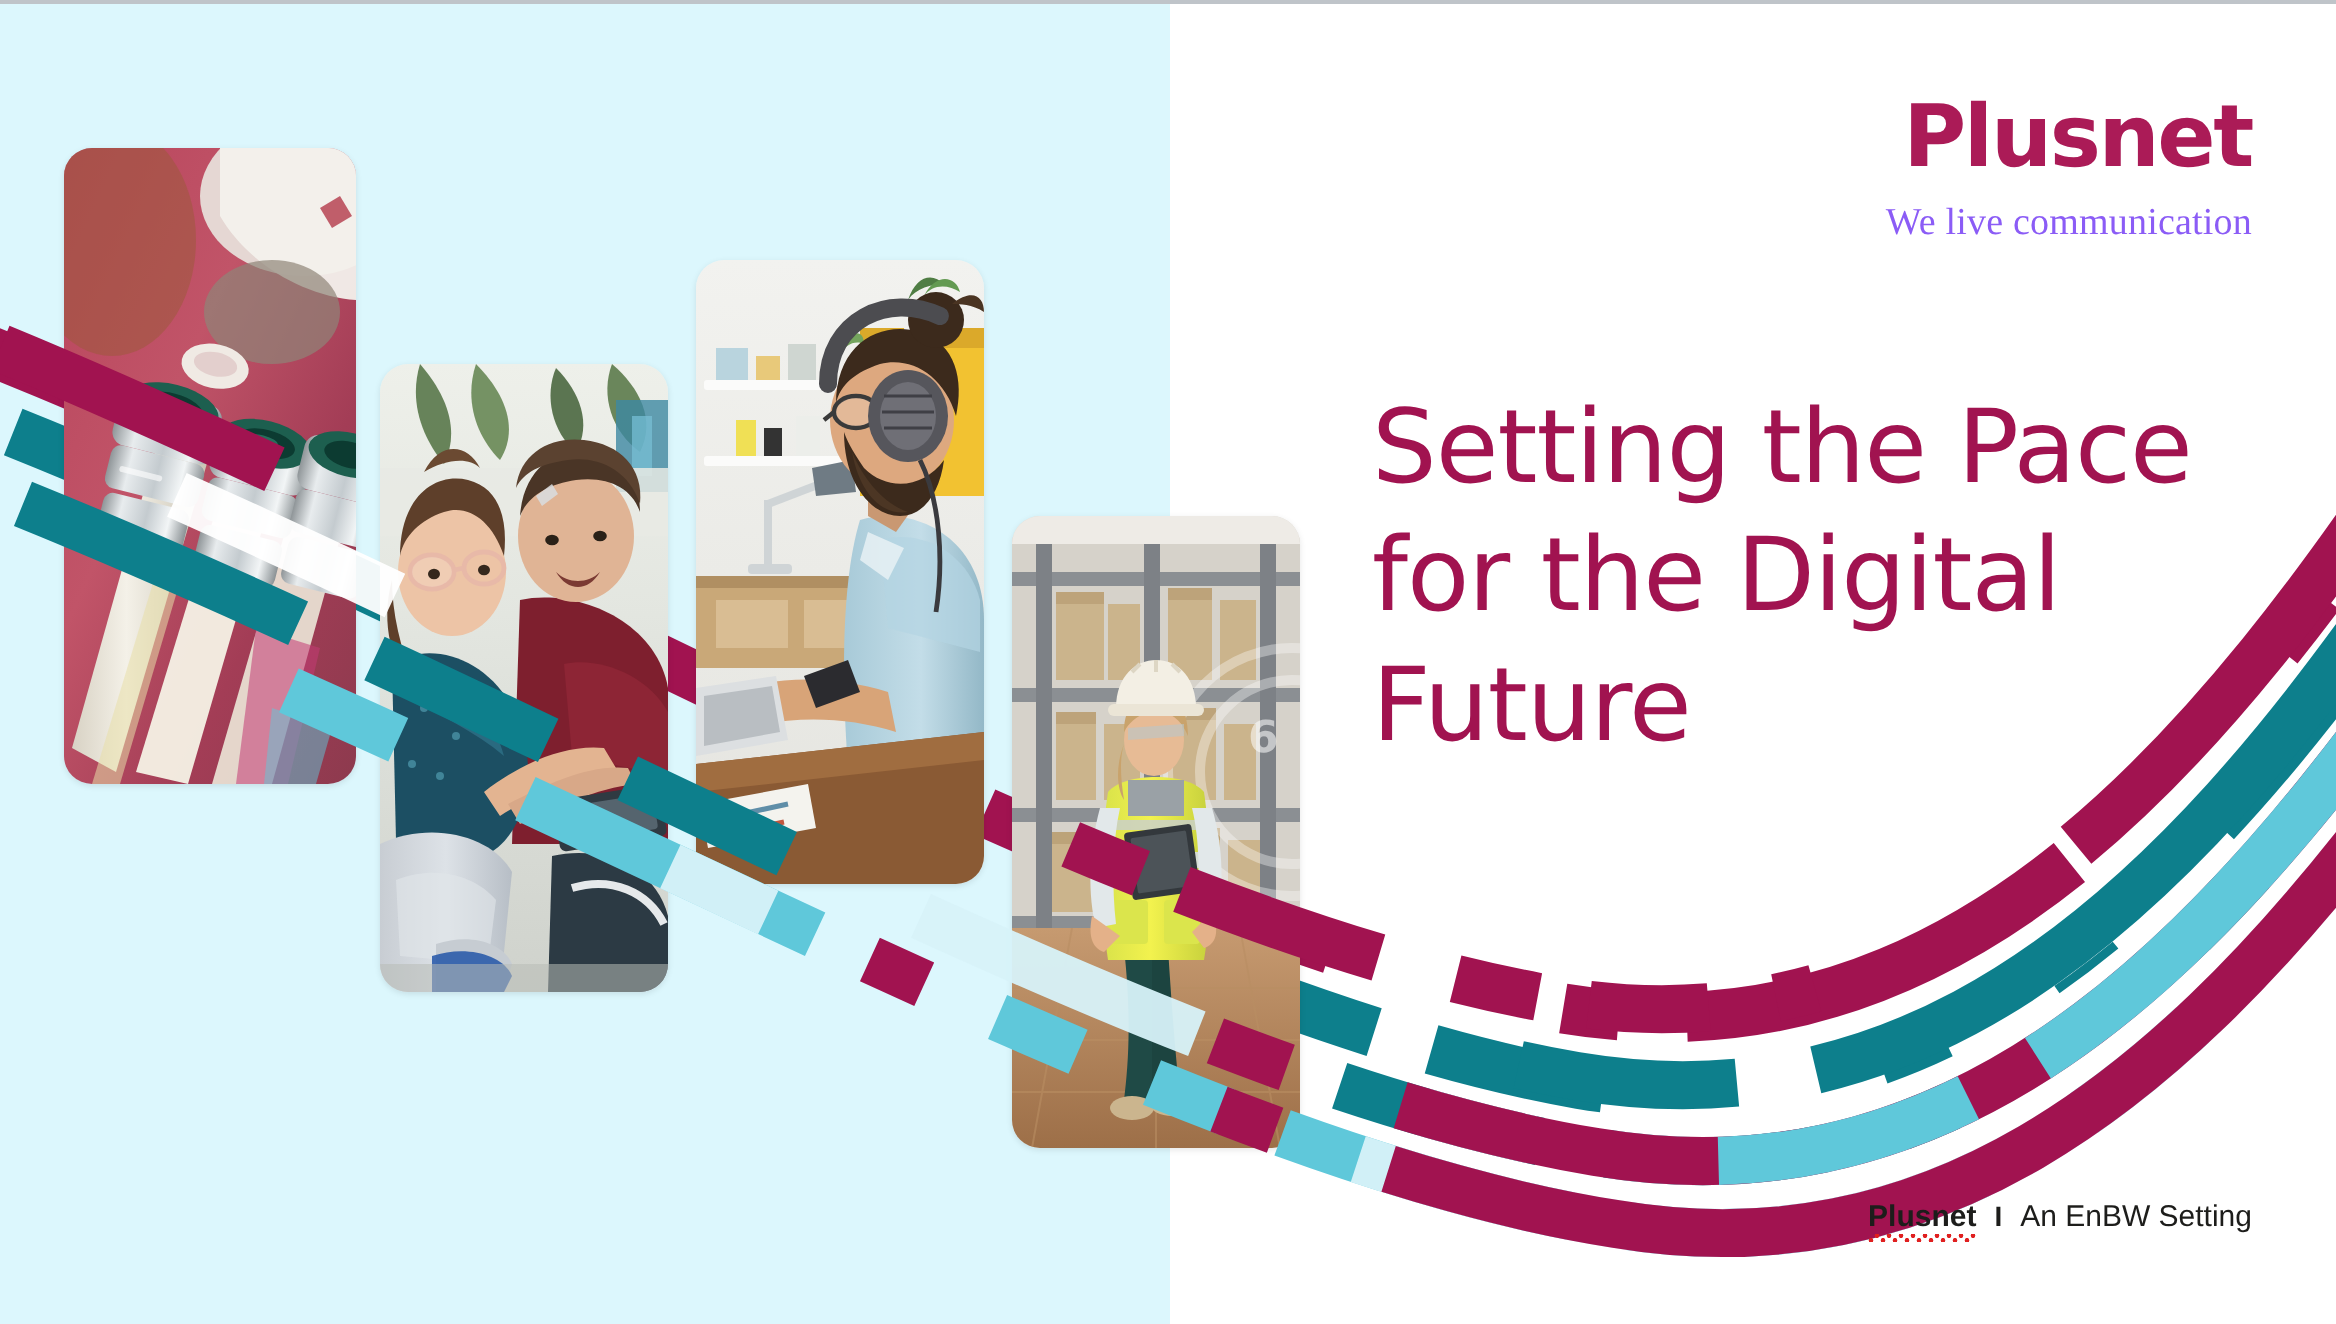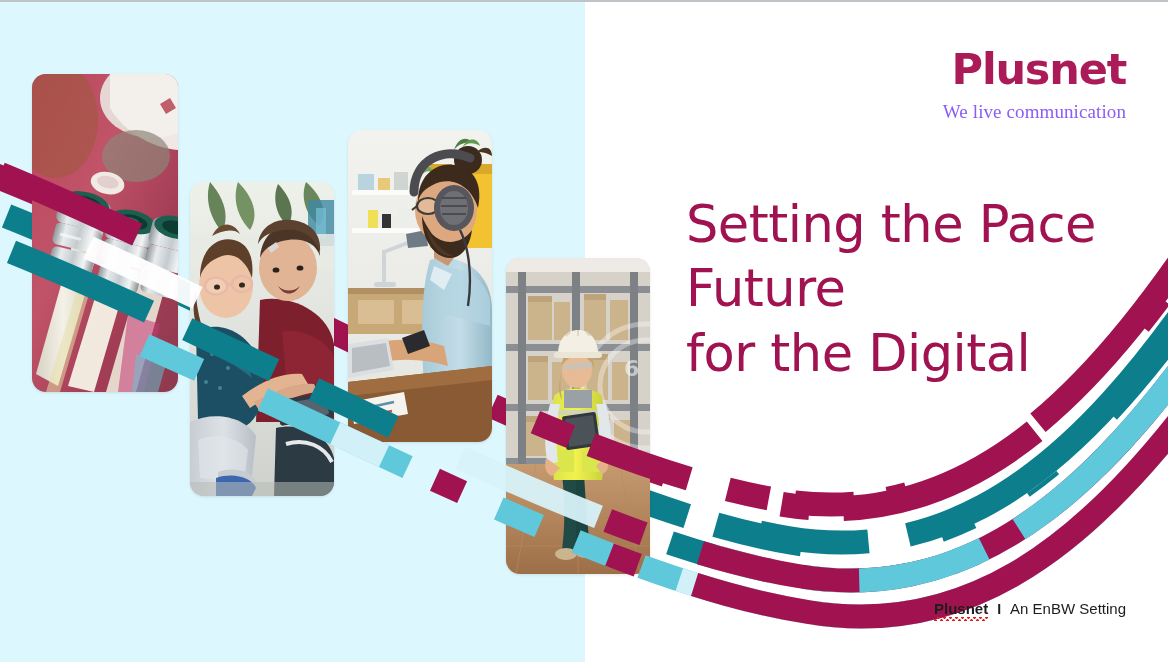--- a/index.html
+++ b/index.html
@@ -549,22 +549,22 @@
     </g>
   </svg>
 
   <div class="brand">
     <span class="brand-word">Plusnet</span>
     <span class="brand-tag">We live communication</span>
   </div>
 
   <div class="headline">
     <span class="hl-line">Setting the Pace</span>
+    <span class="hl-line">for the Digital</span>
     <span class="hl-line">Future</span>
-    <span class="hl-line">for the Digital</span>
   </div>
 
   <div class="footer">
     <span class="footer-brand">Plusnet</span>
     <span class="footer-sep">I</span>
     <span class="footer-text">An EnBW Setting</span>
   </div>
 
 </div>
 

